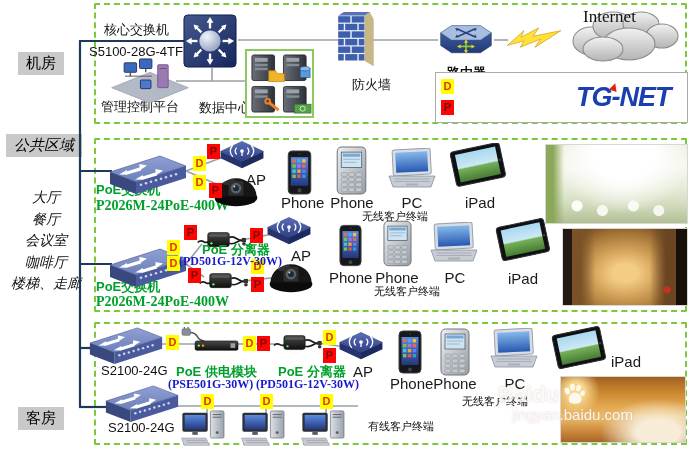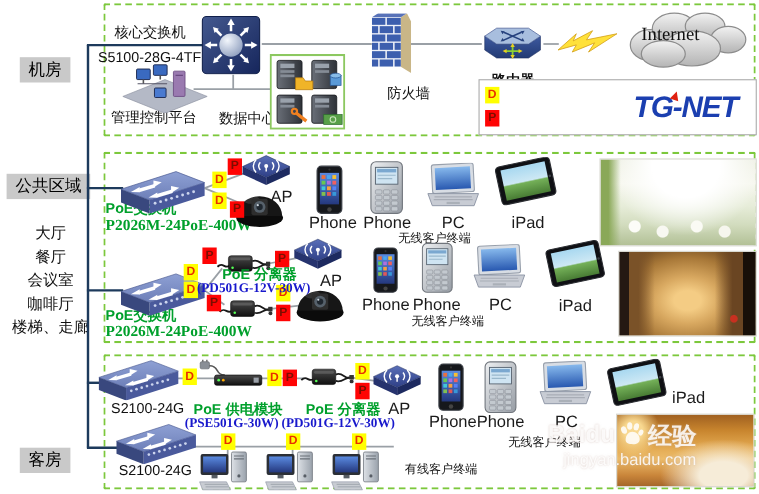--- a/index.html
+++ b/index.html
@@ -430,22 +430,22 @@
     <line class="w" x1="160" y1="344" x2="198" y2="344"></line>
     <line class="w" x1="236" y1="344" x2="276" y2="344"></line>
     <line class="w" x1="318" y1="343" x2="346" y2="347"></line>
     <line class="w" x1="175" y1="406" x2="358" y2="406"></line>
     <line class="w" x1="207" y1="406" x2="207" y2="414"></line>
     <line class="w" x1="266" y1="406" x2="266" y2="414"></line>
     <line class="w" x1="326" y1="406" x2="326" y2="414"></line>
   </svg>
 
   <div class="seclabel" style="left:18px;top:52px;">机房</div>
-  <div class="seclabel" style="left:6px;top:158px;">公共区域</div>
-  <div class="abs" style="left:2px;top:201px;">
+  <div class="seclabel" style="left:6px;top:134px;font-style:italic;">公共区域</div>
+  <div class="abs" style="left:2px;top:187px;font-style:italic;">
     <div class="roomline">大厅</div>
     <div class="roomline">餐厅</div>
     <div class="roomline">会议室</div>
     <div class="roomline">咖啡厅</div>
     <div class="roomline">楼梯、走廊</div>
   </div>
   <div class="seclabel" style="left:18px;top:366px;margin-top:41px;">客房</div>
 
   <div class="lbl" style="left:104px;top:21px;">核心交换机</div>
   <div class="lbl" style="left:89px;top:44px;">S5100-28G-4TF</div>
@@ -467,21 +467,21 @@
   <svg class="icon" style="left:436px;top:22px;" width="60" height="38">
       <use href="#sym-router"></use>
     </svg>
   <div class="lbl" style="left:447px;top:64px;font-weight:bold;">路由器</div>
   <svg class="icon" style="left:506px;top:27px;" width="58" height="24">
       <use href="#sym-bolt"></use>
     </svg>
   <svg class="icon" style="left:561px;top:5px;" width="124" height="62">
       <use href="#sym-cloud"></use>
     </svg>
-  <div class="internet-lbl" style="left:583px;top:21px;text-align:right;">Internet</div>
+  <div class="internet-lbl" style="left:583px;top:7px;text-align:right;">Internet</div>
 
   <div class="legendbox" style="left:435px;top:72px;width:251px;height:49px;"></div>
   <div class="badge badge-d" style="left:441px;top:79px;">D</div>
   <div class="legend-cn" style="left:465px;top:81px;">数据输出</div>
   <div class="legend-en" style="left:516px;top:81px;">Data Out</div>
   <div class="badge badge-p" style="left:441px;top:100px;">P</div>
   <div class="legend-cn" style="left:465px;top:102px;">电源输出</div>
   <div class="legend-en" style="left:516px;top:102px;">Power Out</div>
   <div class="tgnet" style="left:576px;top:82px;">
     <span>TG-NET</span>
@@ -631,18 +631,17 @@
     </svg>
   <div class="lbl12" style="left:368px;top:419px;">有线客户终端</div>
   <div class="photo photo-room" style="left:560px;top:376px;width:124px;height:65px;"></div>
 
   <div class="watermark" style="left:498px;top:382px;">
     <div class="row1">
       <span>Baidu</span>
       <svg width="24" height="24" style="fill:rgba(255,255,255,0.85);">
           <use href="#sym-paw"></use>
         </svg>
-      <span>经验</span>
     </div>
     <div class="url">jingyan.baidu.com</div>
   </div>
 
 </div>
 
 </body></html>

